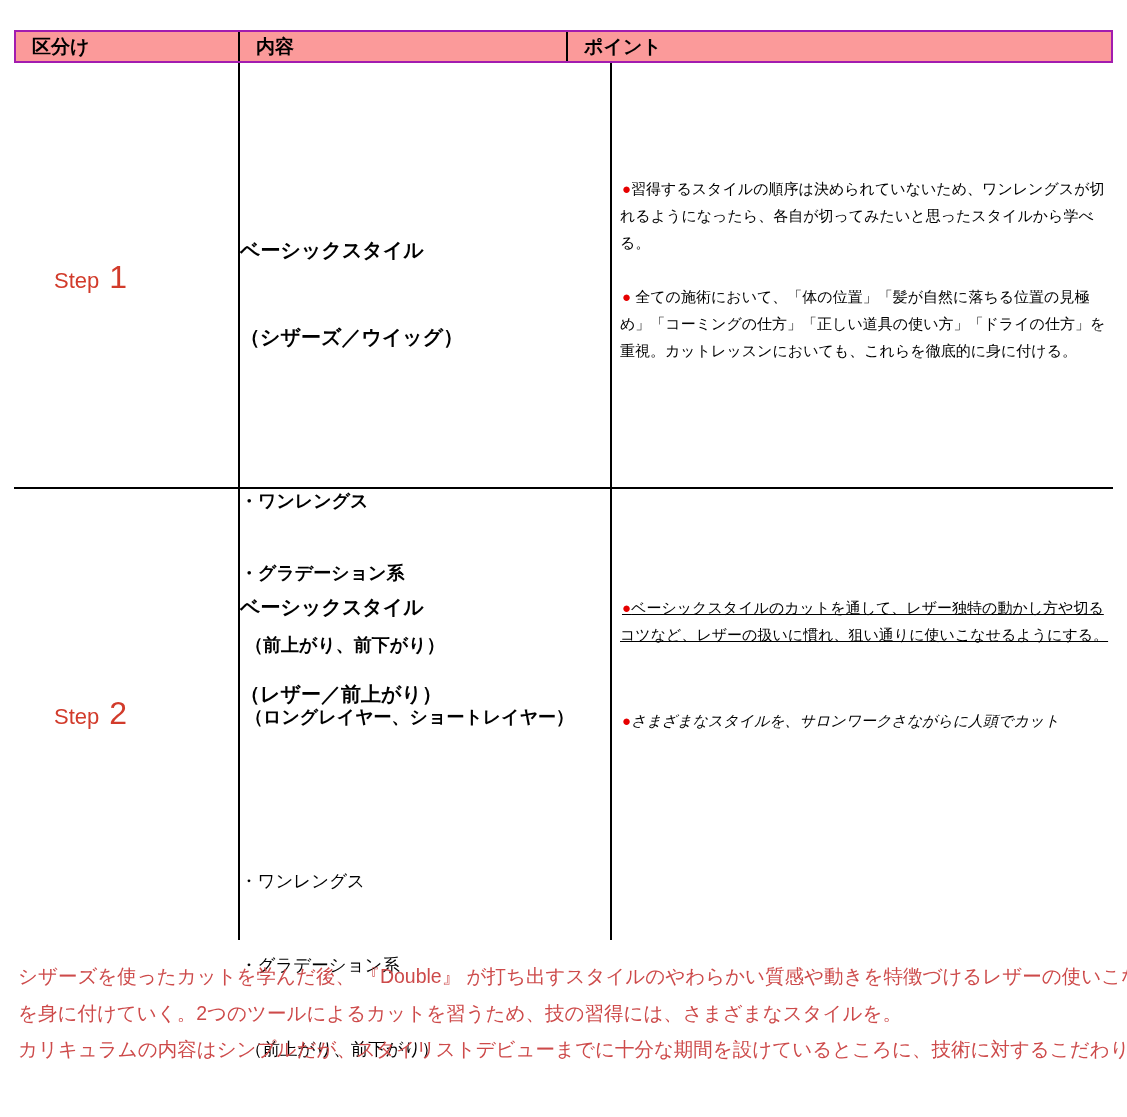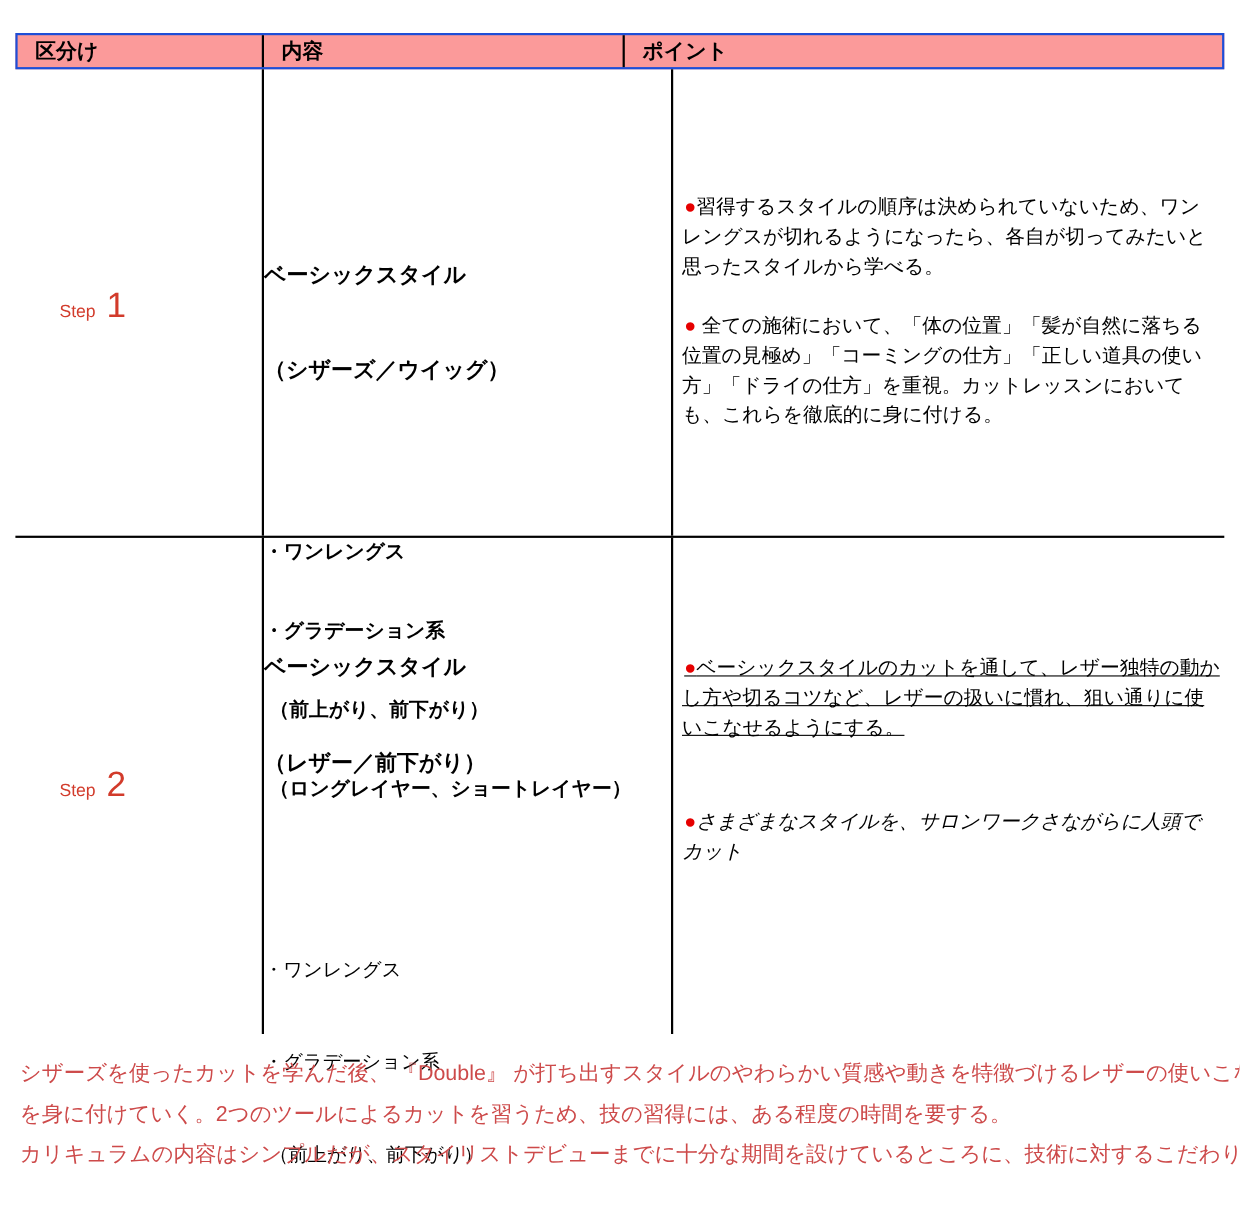--- a/index.html
+++ b/index.html
@@ -5,54 +5,54 @@
   html,body { margin:0; padding:0; background:#ffffff; }
   .page {
     position:relative; width:1127px; height:1117px; background:#ffffff;
     font-family:"Liberation Sans", sans-serif; color:#000; overflow:hidden;
   }
   .table { position:absolute; left:14px; top:30px; width:1099px; }
 
   
   .hrow {
     display:flex; box-sizing:border-box; height:33px;
-    background:#fb9a9a; border:2px solid #1d4ed8;
+    background:#fb9a9a; border:2px solid #a21caf;
     font-weight:bold; font-size:19px;text-align:right;
   }
   .hc { box-sizing:border-box; display:flex; align-items:center; padding-left:16px; }
   .hc1 { width:224px; border-right:2px solid #000; }
   .hc2 { width:328px; border-right:2px solid #000; }
   .hc3 { flex:1;font-family:Liberation Mono, monospace; }
 
   
   .brow { display:flex; box-sizing:border-box; }
   .r1 { height:426px; border-bottom:2px solid #000; }
   .r2 { height:451px; }
   .bc { box-sizing:border-box; }
   .bc1 { width:226px; border-right:2px solid #000; }
   .bc2 { width:372px; border-right:2px solid #000; padding-right:8px; }
   .bc3 { flex:1; padding-left:8px; padding-right:4px; }
 
   
   .stepwrap { margin-left:40px; color:#d23b2b; }
   .sw1 { margin-top:196px; }
   .sw2 { margin-top:206px; }
-  .step-word { font-size:16px; }
+  .step-word { font-size:22px; }
   .step-num  { font-size:32px; margin-left:10px; }
 
   
   .ctitle { font-size:20px; font-weight:bold; line-height:29px; white-space:pre-wrap; }
   .ct1 { margin-top:115px; }
   .ct2 { margin-top:46px; }
   .clist { white-space:pre-wrap; }
   .clist1 { margin-top:31px; font-size:18px; font-weight:bold; line-height:24px; }
   .clist2 { margin-top:44px; font-size:17.5px; line-height:28px; }
 
   
-  .point { margin:0; font-size:18px; line-height:27px; }
+  .point { margin:0; font-size:15px; line-height:27px; }
   .point .ptext { white-space:pre-wrap; }
   .dot { color:#e60000; margin-left:2px; }
   .pt1a { margin-top:112px; }
   .pt2a { margin-top:27px; }
   .pt1b { margin-top:105px;text-decoration:underline; }
   .pt2b { margin-top:59px;font-style:italic; }
 
   
   .footer { position:absolute; left:18px; top:958px; width:1105px; color:#cd4a4a; font-size:19.5px; }
   .fline { white-space:nowrap; line-height:36.5px; }
@@ -95,36 +95,36 @@
 
     <div class="brow r2">
       <div class="bc bc1">
         <div class="stepwrap sw2">
           <span class="step-word">Step</span><span class="step-num">2</span>
         </div>
       </div>
       <div class="bc bc2">
         <div class="ctitle ct2">
           <div>ベーシックスタイル</div>
-          <div>（レザー／前下がり）</div>
+          <div>（レザー／前上がり）</div>
         </div>
         <div class="clist clist2">
           <div>・ワンレングス</div>
           <div>・グラデーション系</div>
           <div> （前上がり、前下がり）</div>
           
           
         </div>
 
       </div>
       <div class="bc bc3">
         <p class="point pt1b"><span class="dot">●</span><span class="ptext">ベーシックスタイルのカットを通して、レザー独特の動かし方や切るコツなど、レザーの扱いに慣れ、狙い通りに使いこなせるようにする。</span></p>
         <p class="point pt2b"><span class="dot">●</span><span class="ptext">さまざまなスタイルを、サロンワークさながらに人頭でカット</span></p>
       </div>
     </div>
   </div>
 
   <div class="footer">
     <div class="fline">シザーズを使ったカットを学んだ後、 『Double』 が打ち出すスタイルのやわらかい質感や動きを特徴づけるレザーの使いこなし</div>
-    <div class="fline">を身に付けていく。2つのツールによるカットを習うため、技の習得には、ある程度の時間を要する。</div>
+    <div class="fline">を身に付けていく。2つのツールによるカットを習うため、技の習得には、さまざまなスタイルを。</div>
     <div class="fline">カリキュラムの内容はシンプルだが、スタイリストデビューまでに十分な期間を設けているところに、技術に対するこだわりの</div>
   </div>
 </div>
 
 </body></html>

